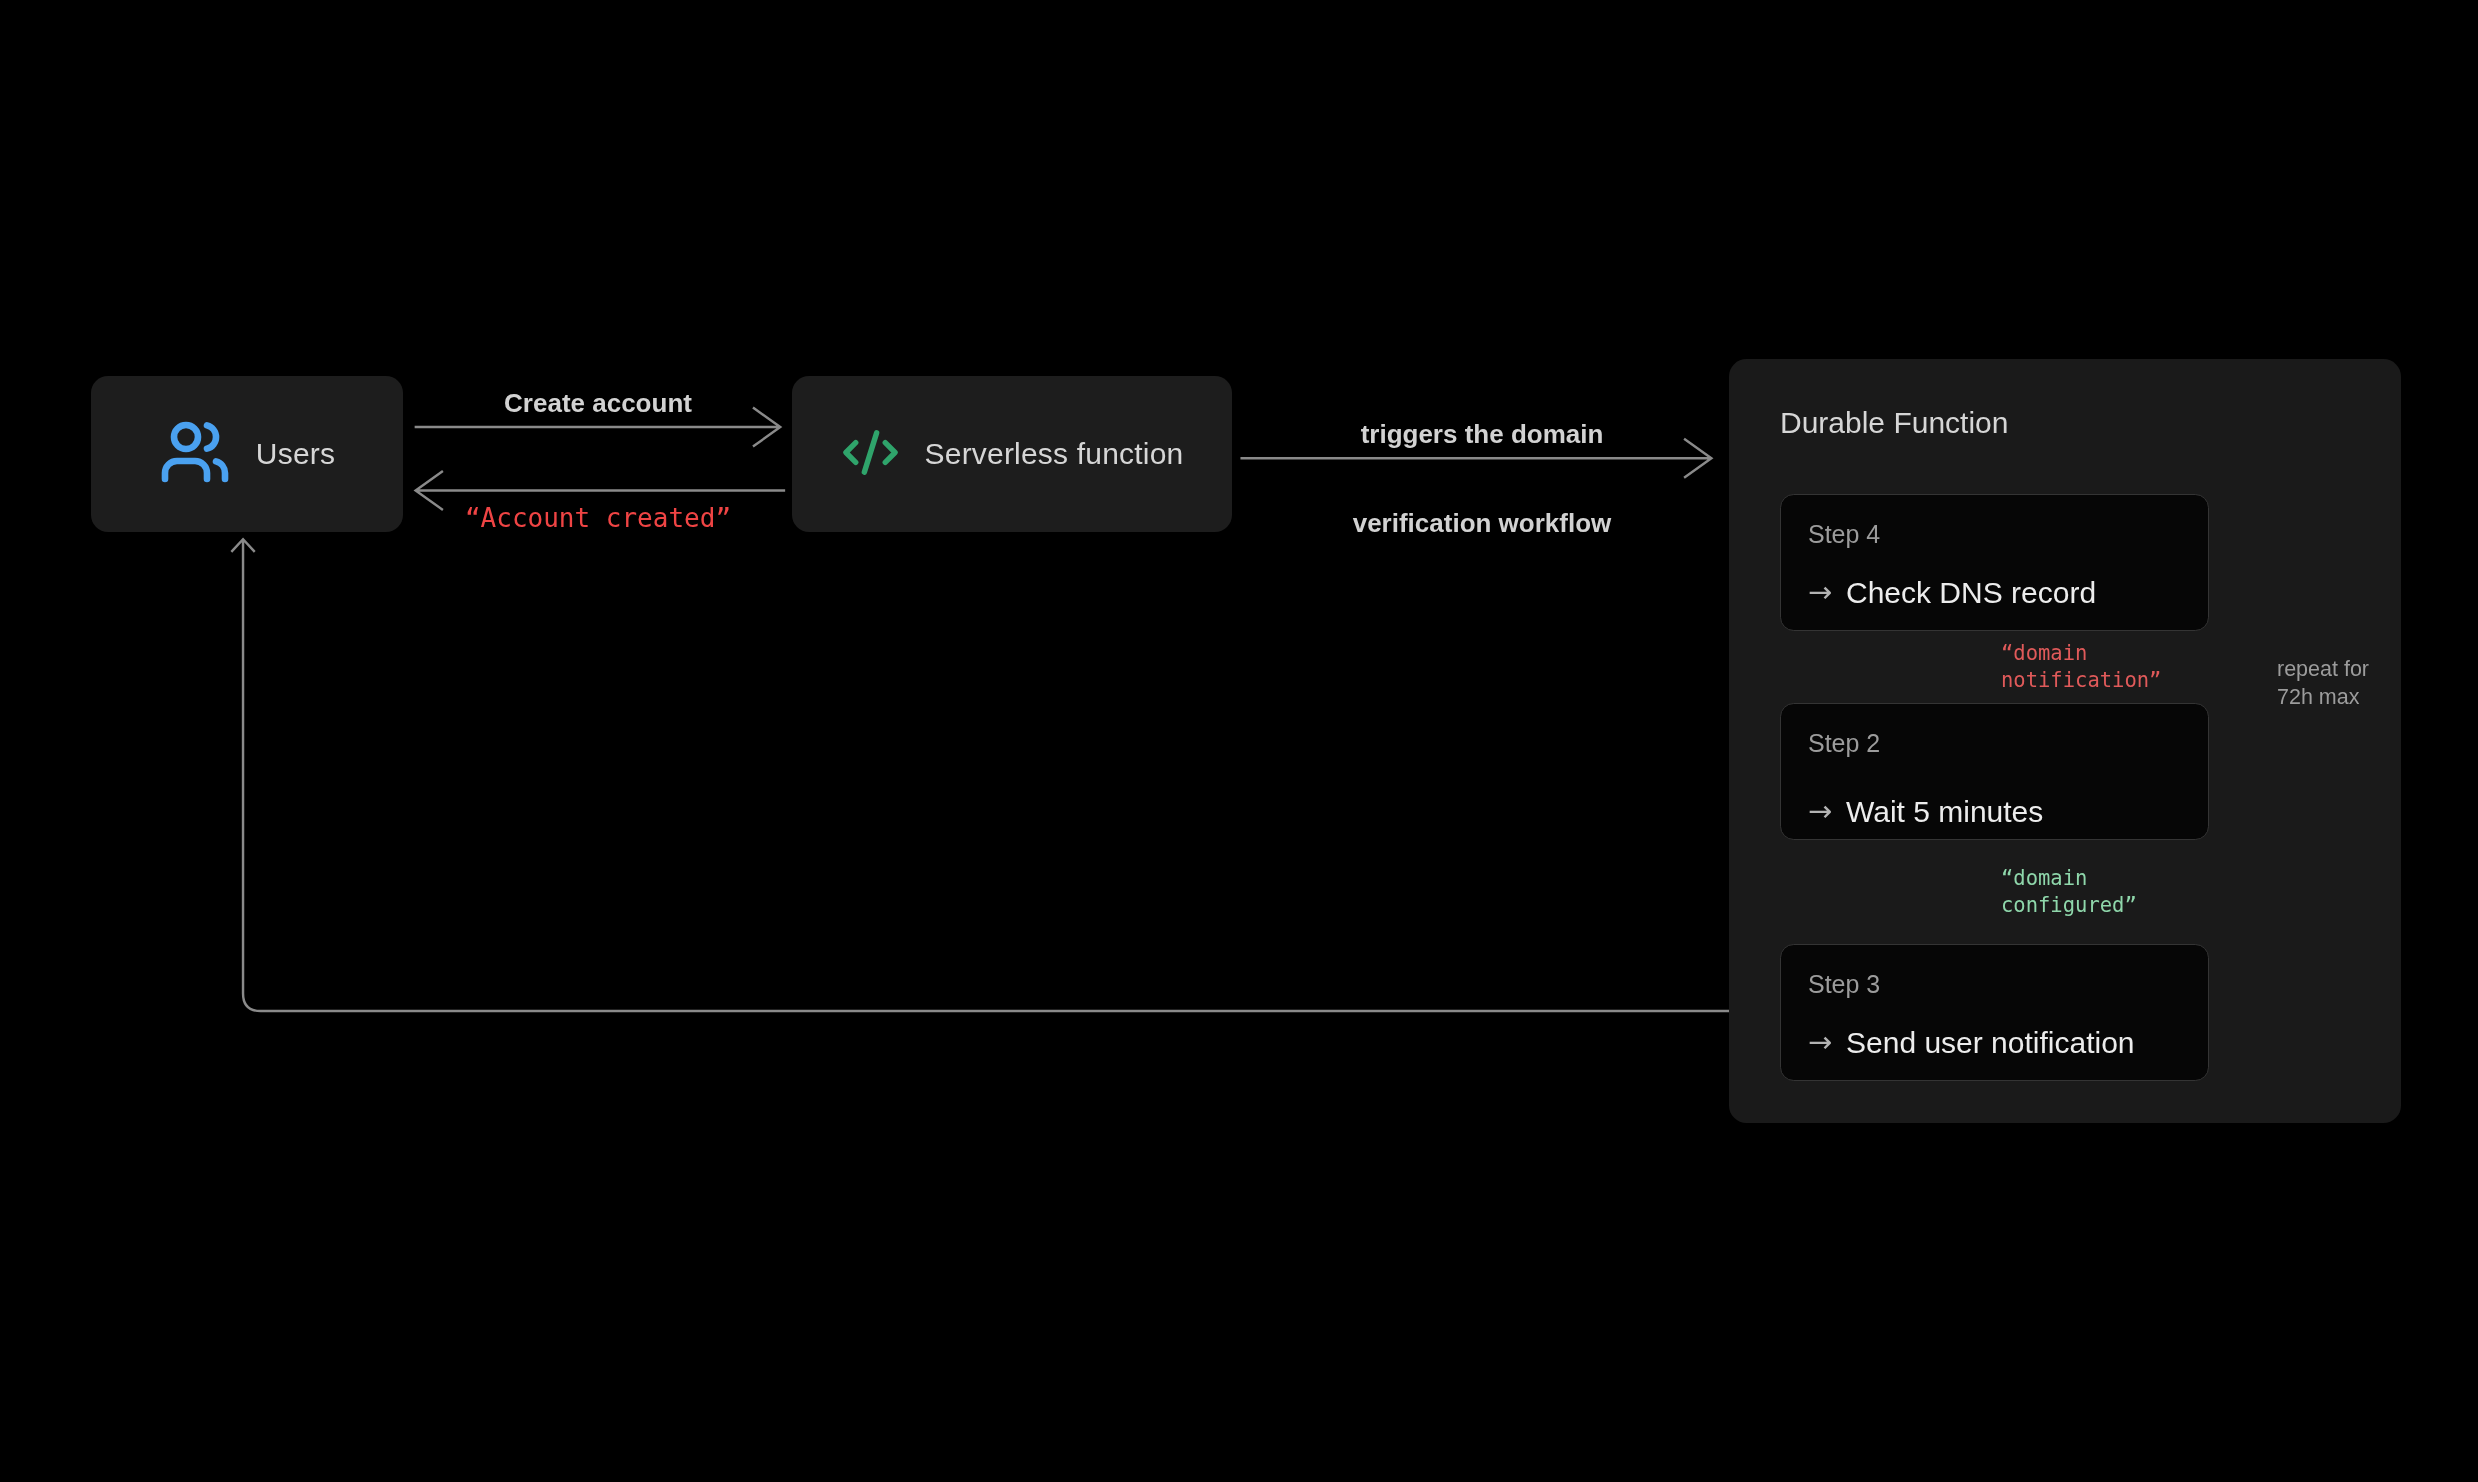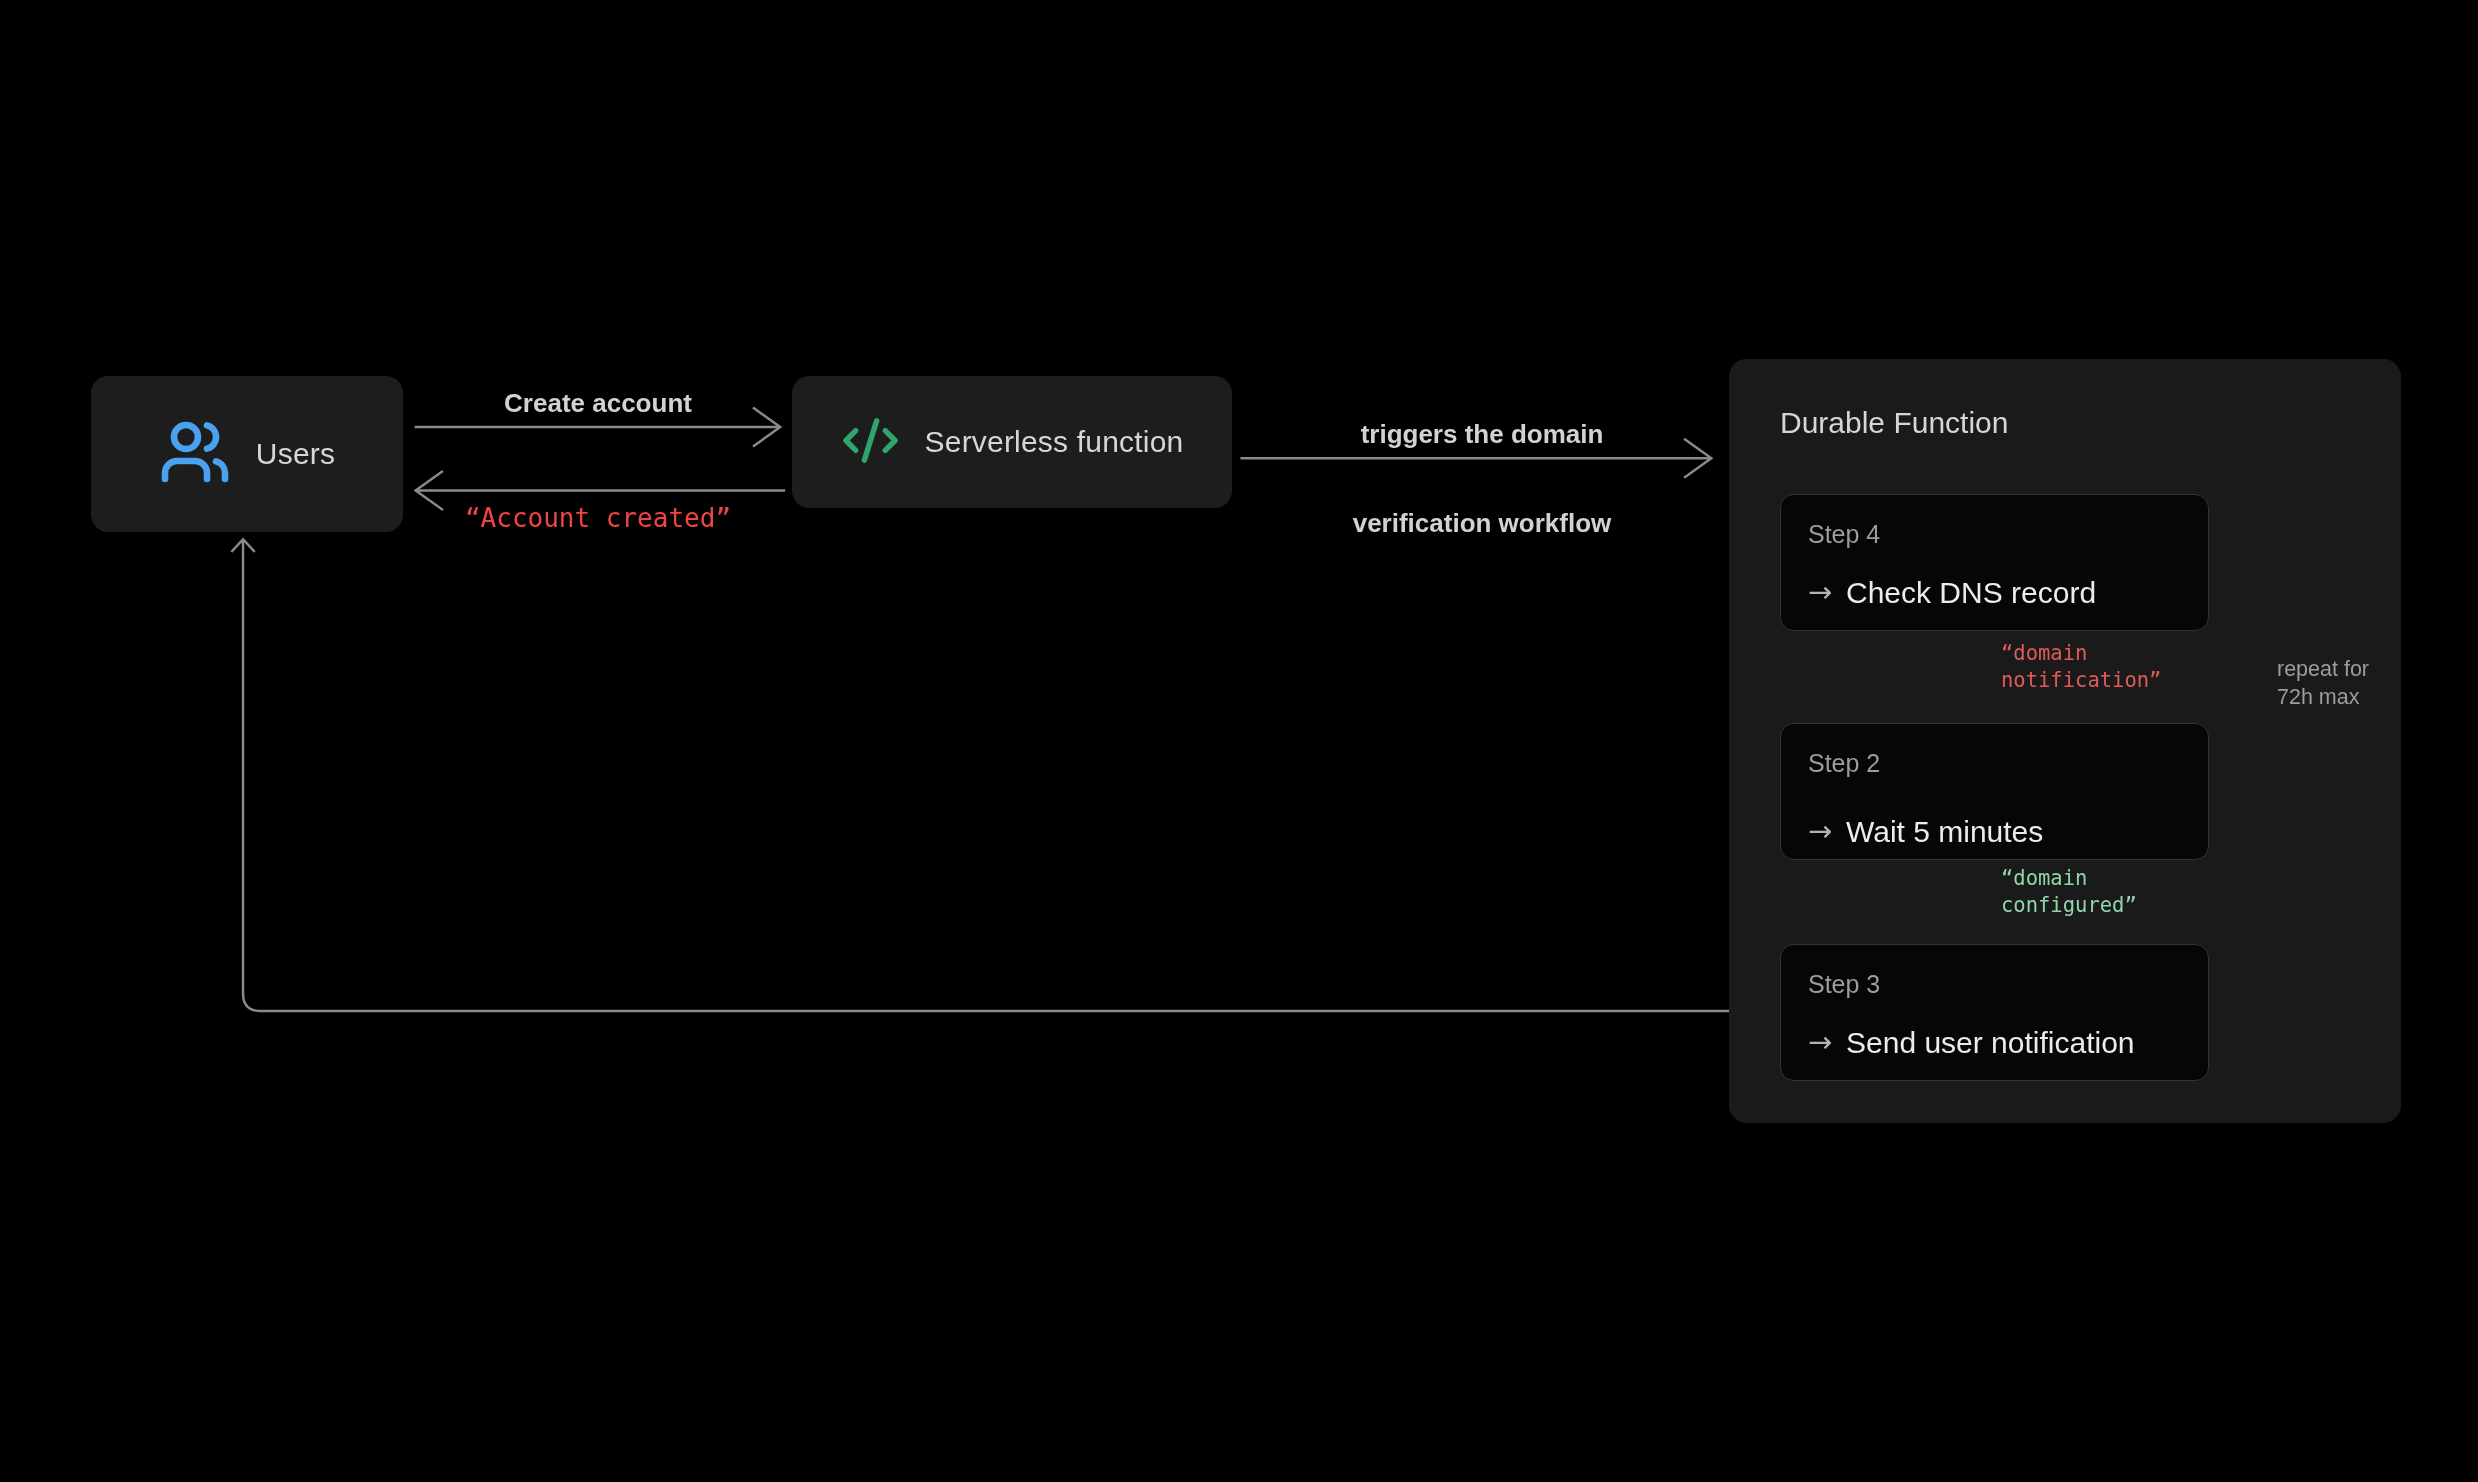--- a/index.html
+++ b/index.html
@@ -15,37 +15,37 @@
 
   
   .node{
     position:absolute;
     background:var(--box-bg,#1d1d1d);
     border-radius:17px;
     display:flex;align-items:center;justify-content:center;gap:25px;
   }
   .node .node-label{color:var(--label-bright,#d6d6d6);font-size:30px;letter-spacing:0.2px;}
   .users-box{left:91px;top:376px;width:312px;height:156px;}
-  .serverless-box{left:792px;top:376px;width:440px;height:132px;}
+  .serverless-box{left:792px;top:376px;width:440px;height:156px;}
 
   
   .panel{
     position:absolute;left:1717px;top:359px;width:672px;height:764px;
     background:var(--panel-bg,#1a1a1a);border-radius:17.6px;margin-left:12px;
   }
   .panel-title{position:absolute;left:51px;top:47px;color:var(--label-bright,#d6d6d6);font-size:30px;}
   .step{
     position:absolute;left:51px;width:429px;height:137px;
     background:var(--step-bg,#060606);
     border:1.5px solid var(--step-border,#343434);
     border-radius:13.7px;box-sizing:border-box;
     padding:25px 27px 17.6px 27px;
     display:flex;flex-direction:column;justify-content:space-between;
   }
-  .step-1{top:135px;} .step-2{top:364px;gap:34px;} .step-3{top:585px;}
+  .step-1{top:135px;} .step-2{top:344px;gap:34px;} .step-3{top:585px;}
   .step-label{color:var(--label-dim,#9c9c9c);font-size:25px;line-height:29px;}
   .step-action{display:flex;align-items:center;gap:13.7px;}
   .step-arrow{color:#b3b3b3;font-size:29px;font-family:"DejaVu Sans",sans-serif;line-height:39px;}
   .step-text{color:var(--action-text,#ececec);font-size:30px;line-height:39px;}
 
   
   .edge-label{position:absolute;color:#d2d2d2;}
   .bold-label{font-weight:700;font-size:26px;text-align:center;}
   .mono{font-family:"DejaVu Sans Mono","Liberation Mono",monospace;font-weight:400;}
   .lbl-create{left:414px;top:388px;width:368px;}

